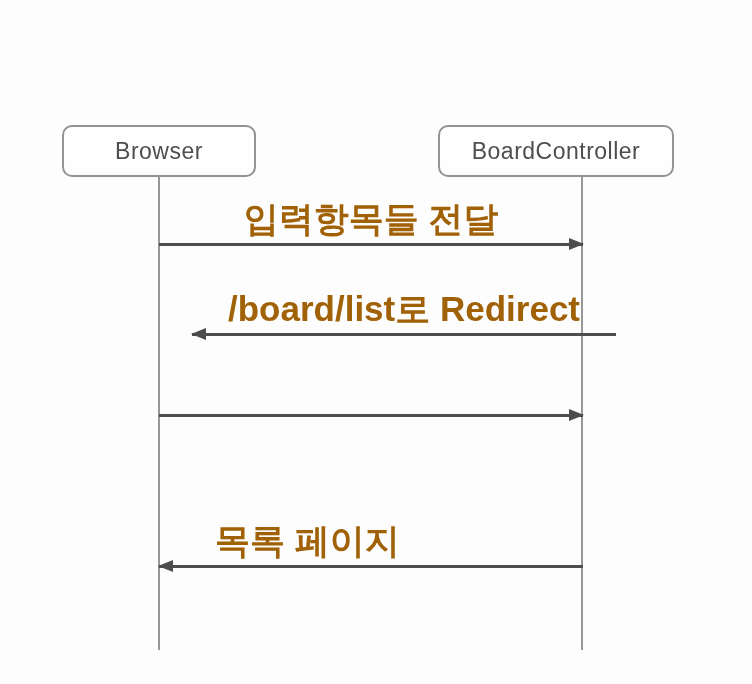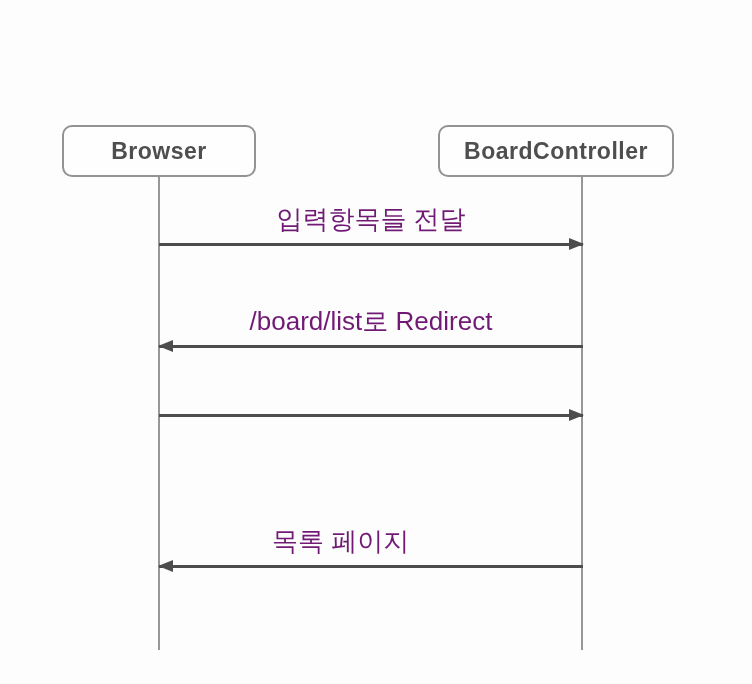--- a/index.html
+++ b/index.html
@@ -23,21 +23,20 @@
     background: #fefefe;
     border: 2px solid #939393;
     border-radius: 10px;
     display: flex;
     align-items: center;
     justify-content: center;
     box-sizing: border-box;
     font-size: 23px;
     color: #4e4e4e;
     letter-spacing: 0.5px;
-    font-weight: bold;
   }
   .actor-left  { left: 62px;  width: 194px; }
   .actor-right { left: 438px; width: 236px; }
 
   
   .lifeline {
     position: absolute;
     top: 177px;
     width: 2px;
     height: 473px;
@@ -46,35 +45,35 @@
   .lifeline-left  { left: 158px; }
   .lifeline-right { left: 581px; }
 
   
   .message {
     position: absolute;
     left: 159px;
     width: 424px;
   }
   .m1 { top: 202px; }
-  .m2 { top: 304px; }
+  .m2 { top: 292px; margin-left: 33px; }
   .m3 { top: 414px; }
   .m4 { top: 524px; }
 
   .msg-label {
-    font-size: 26px;
+    font-size: 35px;
     line-height: 34px;
-    font-weight: 400;
-    color: #701a75;
+    font-weight: 700;
+    color: #a16207;
     margin-bottom: 7px;
     white-space: nowrap;
   }
   .align-center { text-align: center; }
   .align-left   { text-align: left; padding-left: 26px; }
-  .align-mid-left { text-align: left; padding-left: 113px; }
+  .align-mid-left { text-align: left; padding-left: 56px; }
 
   .arrow {
     position: relative;
     height: 3px;
     background: #4d4d4d;
   }
   .head {
     position: absolute;
     width: 0;
     height: 0;

